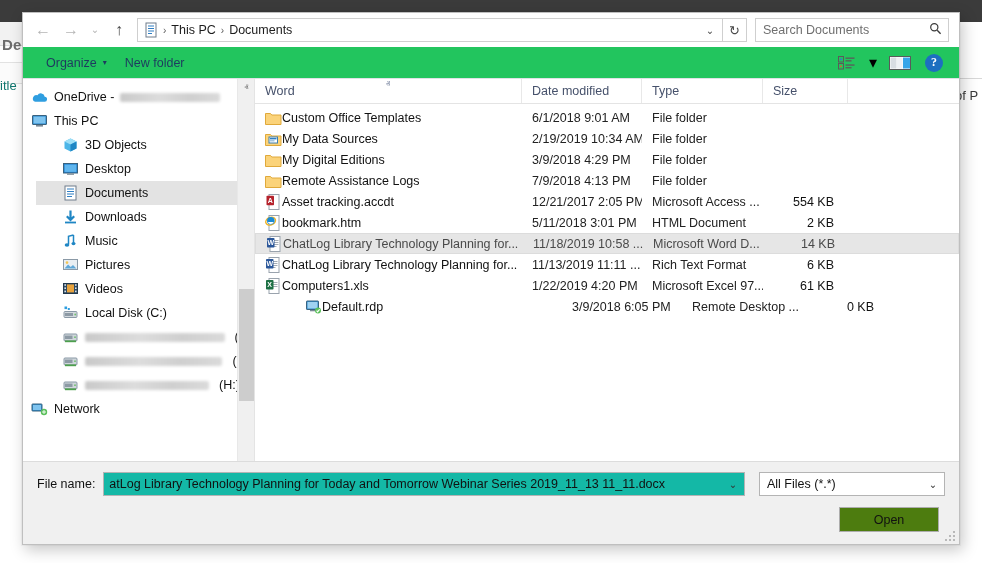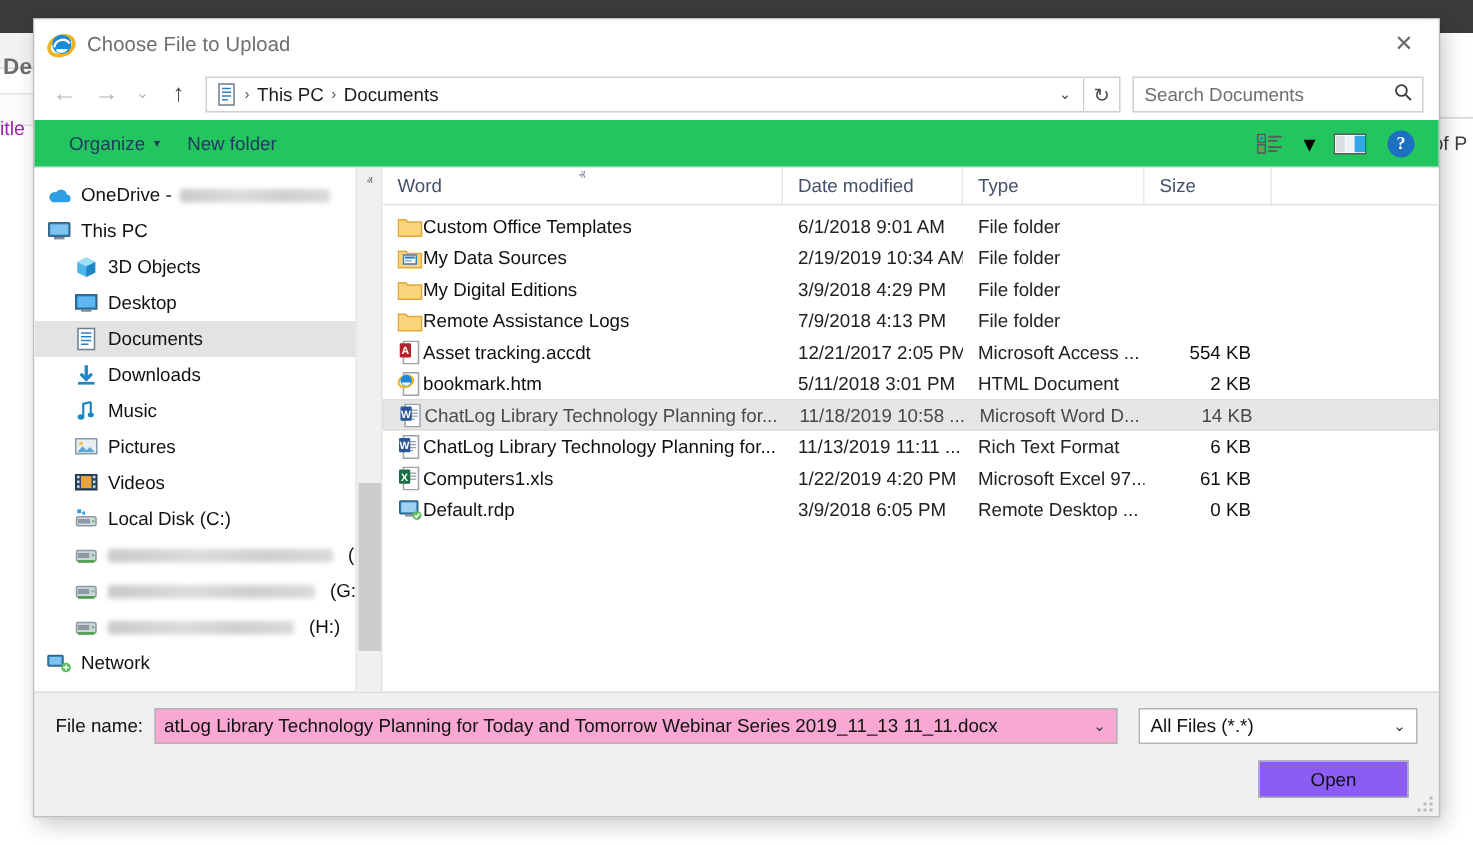--- a/index.html
+++ b/index.html
@@ -28,21 +28,21 @@
     position: absolute; left: 2px; top: 36px;
     font-size: 15px; font-weight: bold; color: #6d6d6d;
     letter-spacing: .2px;
   }
   .bg-band {
     position: absolute; left: 0; top: 62px; width: 982px; height: 22px;
     background: #fbfbfb; border-top: 1px solid #e2e2e2; border-bottom: 1px solid #e2e2e2;
   }
   .bg-label-itle {
     position: absolute; left: 0px; top: 78px;
-    font-size: 13px; color: #a21caf;
+    font-size: 13px; color: #0f766e;
   }
   .bg-label-ofp {
     position: absolute; left: 955px; top: 88px;
     font-size: 13px; color: #3b3b3b;
   }
   .bg-right-panel {
     position: absolute; left: 948px; top: 22px; width: 34px; height: 541px;
     background: #ffffff;
   }
   .bg-right-rule {
@@ -164,21 +164,21 @@
     font-size: 12.5px; color: #111; padding-left: 8px; gap: 6px;
     white-space: nowrap;
   }
   .tree-row.sel { background: #e3e3e3; }
   .tree-row .ti { width: 17px; height: 16px; flex: none; position: relative; }
   .tree-row .redact {
     display: inline-block; height: 9px; border-radius: 2px;
     background: linear-gradient(90deg,#c9c9c9,#dcdcdc 40%,#cfcfcf 70%,#dadada);
     filter: blur(1.6px); vertical-align: middle;
   }
-  .indent1 { padding-left: 26px; }
+  .indent1 { padding-left: 26px; margin-left: 13px; }
   .tree-sb {
     position: absolute; right: 0; top: 0; width: 17px; height: 100%;
     background: #f0f0f0; border-left: 1px solid #e8e8e8;
   }
   .sb-arrow {
     position: absolute; left: 0; width: 17px; height: 17px;
     display: flex; align-items: center; justify-content: center;
     color: #5f5f5f; font-size: 8px;
   }
   .sb-up { top: 0; } .sb-down { bottom: 0; }
@@ -216,37 +216,37 @@
 
   
   .footer {
     flex: none; background: #f0f0f0;
     border-top: 1px solid #dcdcdc;
     padding: 10px 14px 12px 14px;
   }
   .frow1 { display: flex; align-items: center; }
   .fn-label { font-size: 12.5px; color: #111; margin-right: 8px; }
   .fn-input {
-    flex: 1 1 auto; height: 24px; background: #f9a8d4; border: 1px solid #b4b4b4;
+    flex: 1 1 auto; height: 24px; background: #14b8a6; border: 1px solid #b4b4b4;
     display: flex; align-items: center; padding: 0 2px 0 5px; min-width: 0;
   }
   .fn-val {
     flex: 1 1 auto; font-size: 12.5px; color: #111;
     white-space: nowrap; overflow: hidden; text-overflow: clip;
   }
   .fn-caret { width: 18px; flex: none; text-align: center; color: #333; font-size: 10px; }
   .filter-sel {
     flex: none; width: 186px; height: 24px; margin-left: 14px;
     background: #fff; border: 1px solid #b4b4b4;
     display: flex; align-items: center; padding: 0 2px 0 7px;
   }
   .filter-val { flex: 1 1 auto; font-size: 12.5px; color: #111; }
   .frow2 { display: flex; justify-content: flex-end; gap: 14px; margin-top: 11px; padding-right: 6px; }
   .btn {
-    width: 100px; height: 25px; background: #8b5cf6; border: 1px solid #adadad;
+    width: 100px; height: 25px; background: #4d7c0f; border: 1px solid #adadad;
     font-size: 12.5px; color: #111;
     display: flex; align-items: center; justify-content: center;
   }
   .grip { position: absolute; right: 4px; bottom: 3px; width: 12px; height: 12px; }
   .grip i { position: absolute; width: 2px; height: 2px; background: #b9b9b9; }
 </style>
 </head>
 <body>
 
 <div id="backdrop">
@@ -255,32 +255,20 @@
   <div class="bg-label-de">De</div>
   <div class="bg-band"></div>
   <div class="bg-label-itle">itle</div>
   <div class="bg-right-panel"></div>
   <div class="bg-right-rule"></div>
   <div class="bg-label-ofp">of P</div>
 </div>
 
 <div id="dialog">
 
-  <div class="titlebar">
-    <span class="title-icon">
-      <svg width="20" height="20" viewBox="0 0 20 20">
-        <ellipse cx="10" cy="10.5" rx="8.6" ry="6.2" fill="none" stroke="#f0b323" stroke-width="2.4" transform="rotate(-22 10 10.5)"></ellipse>
-        <circle cx="10.2" cy="9.6" r="6.4" fill="#1a8ad4"></circle>
-        <path d="M5.2 11.6a5.6 5.6 0 0 1 10.2-2.6" fill="none" stroke="#fff" stroke-width="1.5"></path>
-        <path d="M6.6 12.6h7.8a5.2 5.2 0 0 1-7.8 1.6z" fill="#fff"></path>
-      </svg>
-    </span>
-    <span class="title-text">Choose File to Upload</span>
-    <div class="close-btn">✕</div>
-  </div>
 
   <div class="navbar">
     <div class="nav-btn">←</div>
     <div class="nav-btn">→</div>
     <div class="nav-btn small">⌄</div>
     <div class="nav-btn enabled">↑</div>
 
     <div class="addressbar">
       <span class="addr-icon">
         <svg width="16" height="16" viewBox="0 0 16 16">
@@ -637,21 +625,21 @@
                   <rect x="1" y="2" width="7.5" height="9.5" rx="0.8" fill="#1d7044"></rect>
                   <text x="4.7" y="9.4" font-size="7" font-family="Liberation Sans" font-weight="bold" fill="#fff" text-anchor="middle">X</text>
                 </svg></span>
               <span class="nm">Computers1.xls</span>
             </div>
             <div class="c-date" style="width: 120px;">1/22/2019 4:20 PM</div>
             <div class="c-type" style="width: 121px;">Microsoft Excel 97...</div>
             <div class="c-size" style="width: 85px;">61 KB</div>
           </div>
           <div class="row">
-            <div class="c-name" style="width: 267px;">
+            <div class="c-name" style="width: 267px; margin-left: 40px;">
               <span class="fi"><svg width="17" height="16" viewBox="0 0 17 16">
                   <rect x="1.5" y="2" width="12" height="8.5" rx="0.6" fill="#2f8ed0" stroke="#39627f"></rect>
                   <rect x="2.5" y="3" width="10" height="6.5" fill="#9fd2f2"></rect>
                   <rect x="5" y="11" width="5.5" height="1.3" fill="#7b8a96"></rect>
                   <circle cx="13" cy="11.6" r="3" fill="#5bbf5b"></circle>
                   <path d="M11.6 11.6l1 1.2 2-2.4" stroke="#fff" stroke-width="1.1" fill="none"></path>
                 </svg></span>
               <span class="nm">Default.rdp</span>
             </div>
             <div class="c-date" style="width: 120px;">3/9/2018 6:05 PM</div>

